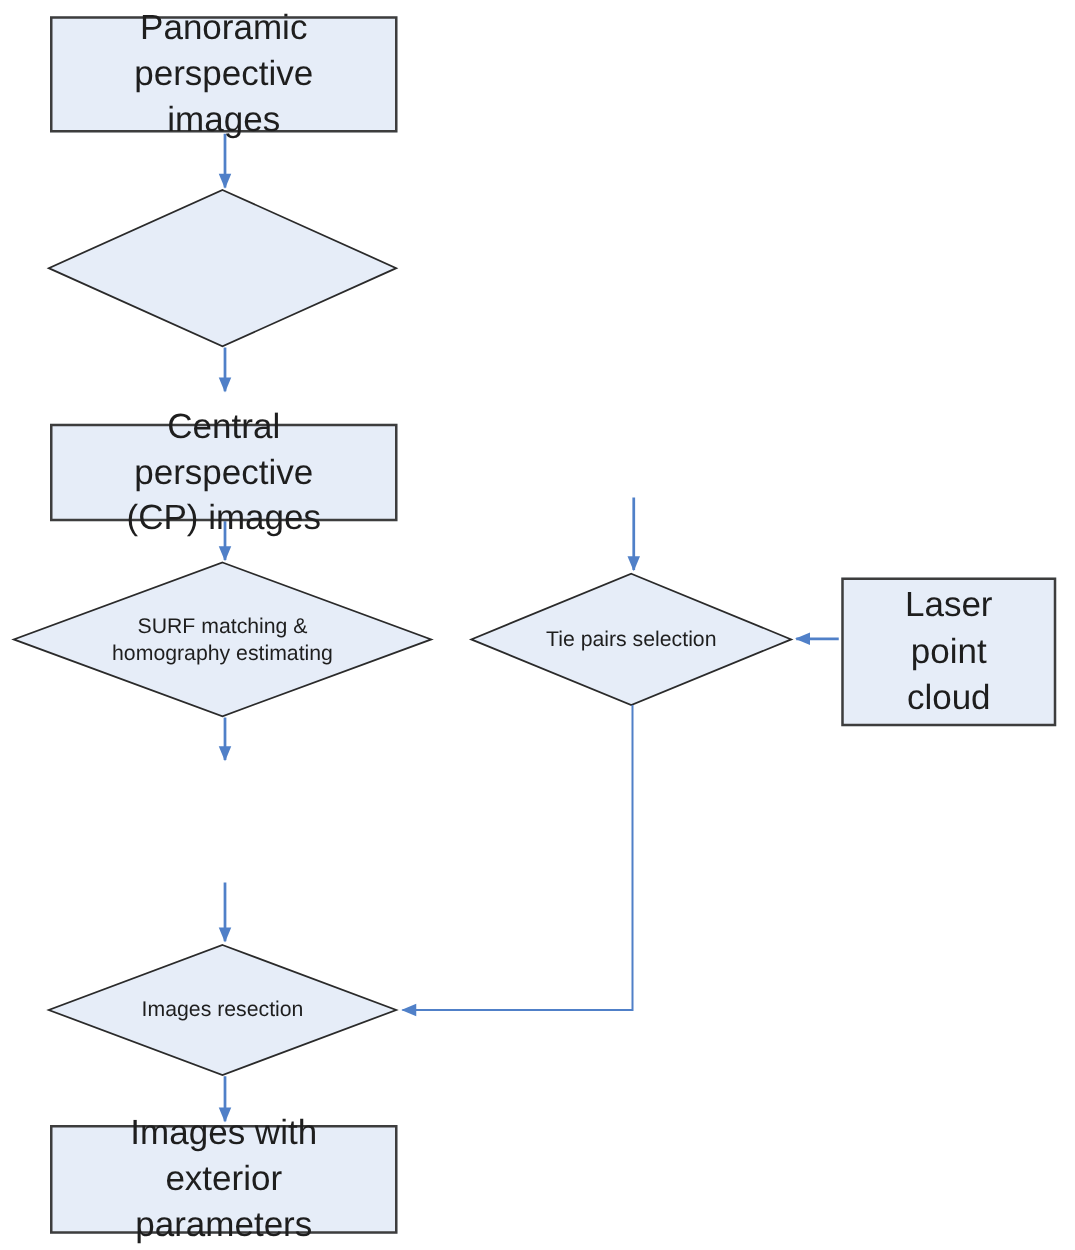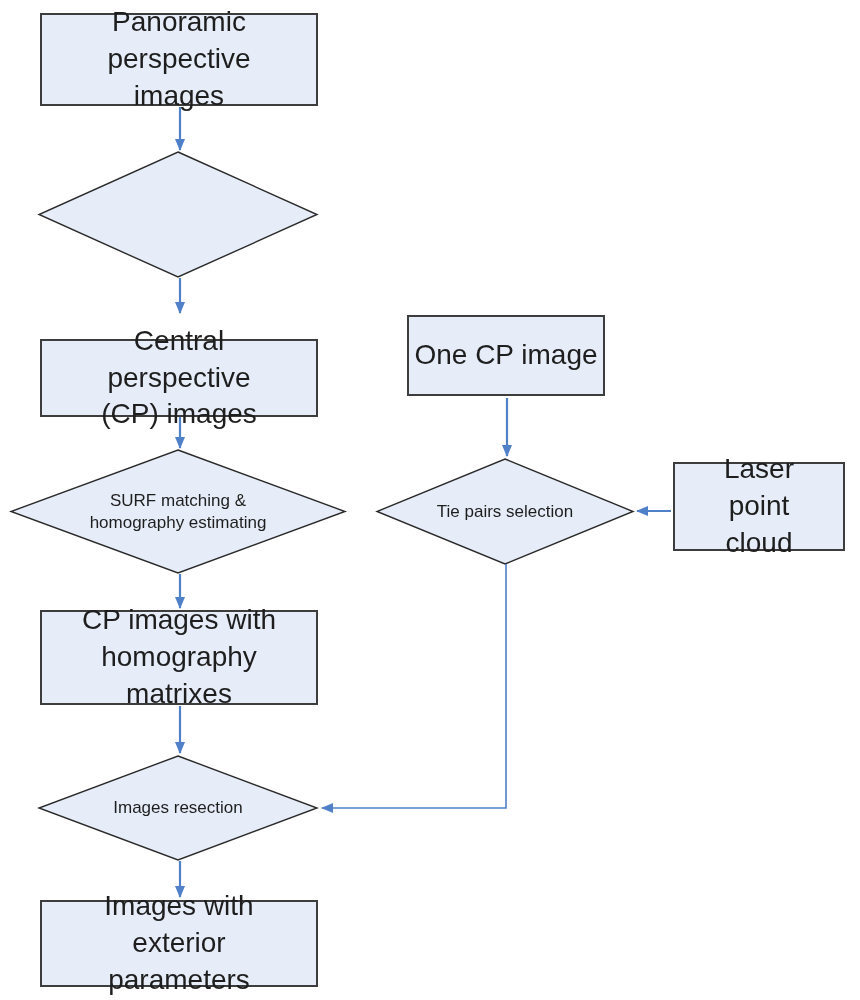--- a/index.html
+++ b/index.html
@@ -82,33 +82,27 @@
   </svg>
 
   <div class="box" style="left:40px; top:13px; width:278px; height:93px;">
     <span class="box-label" style="max-width:195px;">Panoramic perspective images</span>
   </div>
 
   <div class="box" style="left:40px; top:315px; width:278px; height:78px;margin-top:24px;">
     <span class="box-label" style="max-width:195px;">Central perspective (CP) images</span>
   </div>
 
-  <div class="box" style="left:40px; top:610px; width:278px; height:95px;">
-    <span class="box-label" style="max-width:230px;">CP images with homography matrixes</span>
-  </div>
 
   <div class="box" style="left:40px; top:900px; width:278px; height:87px;">
     <span class="box-label" style="max-width:240px;">Images with exterior parameters</span>
   </div>
 
-  <div class="box" style="left:407px; top:315px; width:198px; height:81px;">
-    <span class="box-label">One CP image</span>
-  </div>
 
-  <div class="box" style="left:673px; top:462px; width:172px; height:89px;">
+  <div class="box" style="left:673px; top:462px; width:172px; height:119px;">
     <span class="box-label" style="max-width:130px;">Laser point cloud</span>
   </div>
 
 
   <div class="dlabel fs17" style="left:11px; top:450px; width:334px; height:123px;">
     <span style="max-width:200px;">SURF matching &amp; homography estimating</span>
   </div>
 
   <div class="dlabel fs17" style="left:39px; top:756px; width:278px; height:104px;">
     <span style="max-width:220px;">Images resection</span>

